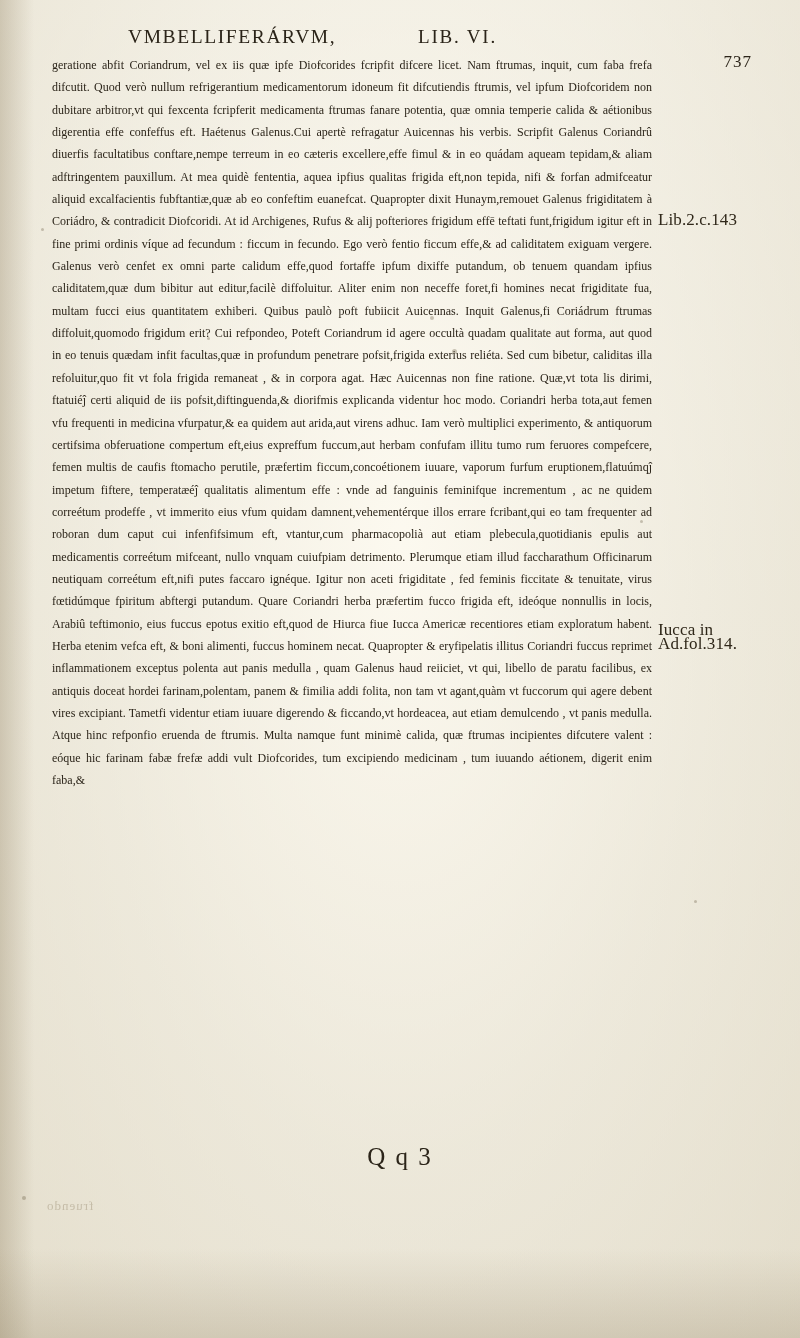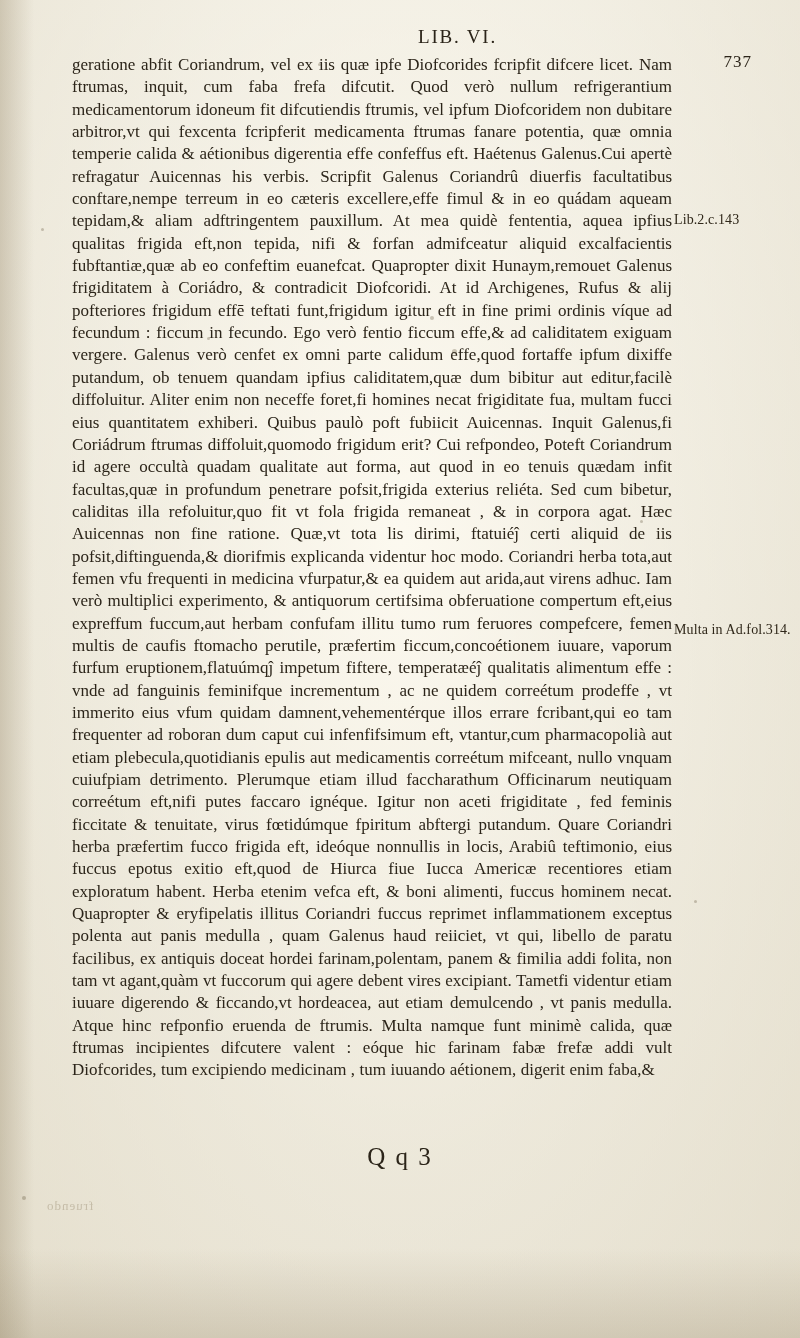--- a/index.html
+++ b/index.html
@@ -58,36 +58,35 @@
     top: 2px;
     font-size: 17px;
     letter-spacing: 1px;
     margin-top: 24px;
   }
   .textblock {
     position: absolute;
     left: 52px;
     top: 54px;
     width: 600px;
-    font-size: 17px;
+    font-size: 12px;
     line-height: 22.35px;
     text-align: justify;
     text-justify: inter-word;
     word-spacing: 0.2px;
-    margin-left: 20px;
   }
   .textblock p {
     margin: 0;
     text-indent: 0;
   }
   .marginalia {
     position: absolute;
-    right: 8px;
+    right: 24px;
     width: 118px;
-    font-size: 14px;
+    font-size: 17px;
     line-height: 13.5px;
     color: #2f2719;
     letter-spacing: 0.1px;
   }
   .m1 { top: 213px; }
   .m2 { top: 623px; }
   .catch {
     position: absolute;
     left: 0;
     right: 0;
@@ -130,29 +129,30 @@
 <div class="speck" style="left:318px;top:63px;width:3px;height:3px;"></div>
 <div class="speck" style="left:430px;top:316px;width:4px;height:4px;"></div>
 <div class="speck" style="left:452px;top:349px;width:5px;height:5px;"></div>
 <div class="speck" style="left:207px;top:337px;width:3px;height:3px;"></div>
 <div class="speck" style="left:41px;top:228px;width:3px;height:3px;"></div>
 <div class="speck" style="left:22px;top:1196px;width:4px;height:4px;"></div>
 <div class="speck" style="left:640px;top:520px;width:3px;height:3px;"></div>
 <div class="speck" style="left:694px;top:900px;width:3px;height:3px;"></div>
 
 <div class="header">
+  <div class="running-title">VMBELLIFERÁRVM,</div>
   <div class="book-no">LIB.  VI.</div>
   <div class="folio">737</div>
 </div>
 
 <div class="textblock">
   <p>geratione abfit Coriandrum, vel ex iis quæ ipfe Diofcorides fcripfit difcere licet. Nam ftrumas, inquit, cum faba frefa difcutit. Quod verò nullum refrigerantium medicamentorum idoneum fit difcutiendis ftrumis, vel ipfum Diofcoridem non dubitare arbitror,vt qui fexcenta fcripferit medicamenta ftrumas fanare potentia, quæ omnia temperie calida &amp; aétionibus digerentia effe confeffus eft. Haétenus Galenus.Cui apertè refragatur Auicennas his verbis. Scripfit Galenus Coriandrû diuerfis facultatibus conftare,nempe terreum in eo cæteris excellere,effe fimul &amp; in eo quádam aqueam tepidam,&amp; aliam adftringentem pauxillum. At mea quidè fententia, aquea ipfius qualitas frigida eft,non tepida, nifi &amp; forfan admifceatur aliquid excalfacientis fubftantiæ,quæ ab eo confeftim euanefcat. Quapropter dixit Hunaym,remouet Galenus frigiditatem à Coriádro, &amp; contradicit Diofcoridi. At id Archigenes, Rufus &amp; alij pofteriores frigidum effē teftati funt,frigidum igitur eft in fine primi ordinis víque ad fecundum : ficcum in fecundo. Ego verò fentio ficcum effe,&amp; ad caliditatem exiguam vergere. Galenus verò cenfet ex omni parte calidum effe,quod fortaffe ipfum dixiffe putandum, ob tenuem quandam ipfius caliditatem,quæ dum bibitur aut editur,facilè diffoluitur. Aliter enim non neceffe foret,fi homines necat frigiditate fua, multam fucci eius quantitatem exhiberi. Quibus paulò poft fubiicit Auicennas. Inquit Galenus,fi Coriádrum ftrumas diffoluit,quomodo frigidum erit? Cui refpondeo, Poteft Coriandrum id agere occultà quadam qualitate aut forma, aut quod in eo tenuis quædam infit facultas,quæ in profundum penetrare pofsit,frigida exterius reliéta. Sed cum bibetur, caliditas illa refoluitur,quo fit vt fola frigida remaneat , &amp; in corpora agat. Hæc Auicennas non fine ratione. Quæ,vt tota lis dirimi, ftatuiéĵ certi aliquid de iis pofsit,diftinguenda,&amp; diorifmis explicanda videntur hoc modo. Coriandri herba tota,aut femen vfu frequenti in medicina vfurpatur,&amp; ea quidem aut arida,aut virens adhuc. Iam verò multiplici experimento, &amp; antiquorum certifsima obferuatione compertum eft,eius expreffum fuccum,aut herbam confufam illitu tumo rum feruores compefcere, femen multis de caufis ftomacho perutile, præfertim ficcum,concoétionem iuuare, vaporum furfum eruptionem,flatuúmqĵ impetum fiftere, temperatæéĵ qualitatis alimentum effe : vnde ad fanguinis feminifque incrementum , ac ne quidem correétum prodeffe , vt immerito eius vfum quidam damnent,vehementérque illos errare fcribant,qui eo tam frequenter ad roboran dum caput cui infenfifsimum eft, vtantur,cum pharmacopolià aut etiam plebecula,quotidianis epulis aut medicamentis correétum mifceant, nullo vnquam cuiufpiam detrimento. Plerumque etiam illud faccharathum Officinarum neutiquam correétum eft,nifi putes faccaro ignéque. Igitur non aceti frigiditate , fed feminis ficcitate &amp; tenuitate, virus fœtidúmque fpiritum abftergi putandum. Quare Coriandri herba præfertim fucco frigida eft, ideóque nonnullis in locis, Arabiû teftimonio, eius fuccus epotus exitio eft,quod de Hiurca fiue Iucca Americæ recentiores etiam exploratum habent. Herba etenim vefca eft, &amp; boni alimenti, fuccus hominem necat. Quapropter &amp; eryfipelatis illitus Coriandri fuccus reprimet inflammationem exceptus polenta aut panis medulla , quam Galenus haud reiiciet, vt qui, libello de paratu facilibus, ex antiquis doceat hordei farinam,polentam, panem &amp; fimilia addi folita, non tam vt agant,quàm vt fuccorum qui agere debent vires excipiant. Tametfi videntur etiam iuuare digerendo &amp; ficcando,vt hordeacea, aut etiam demulcendo , vt panis medulla. Atque hinc refponfio eruenda de ftrumis.  Multa namque funt minimè calida, quæ ftrumas incipientes difcutere valent : eóque hic farinam fabæ frefæ addi vult Diofcorides, tum excipiendo medicinam , tum iuuando aétionem, digerit enim faba,&amp;</p>
 </div>
 
 <div class="marginalia m1">Lib.2.c.143</div>
-<div class="marginalia m2">Multa  in Ad.fol.314.</div>
+<div class="marginalia m2">Iucca  in Ad.fol.314.</div>
 
 <div class="catch">
   <span class="q">Q q</span>
   <span>3</span>
 </div>
 
 <div class="ghost" style="left:46px;top:1198px;">fruendo</div>
 
 </body></html>

